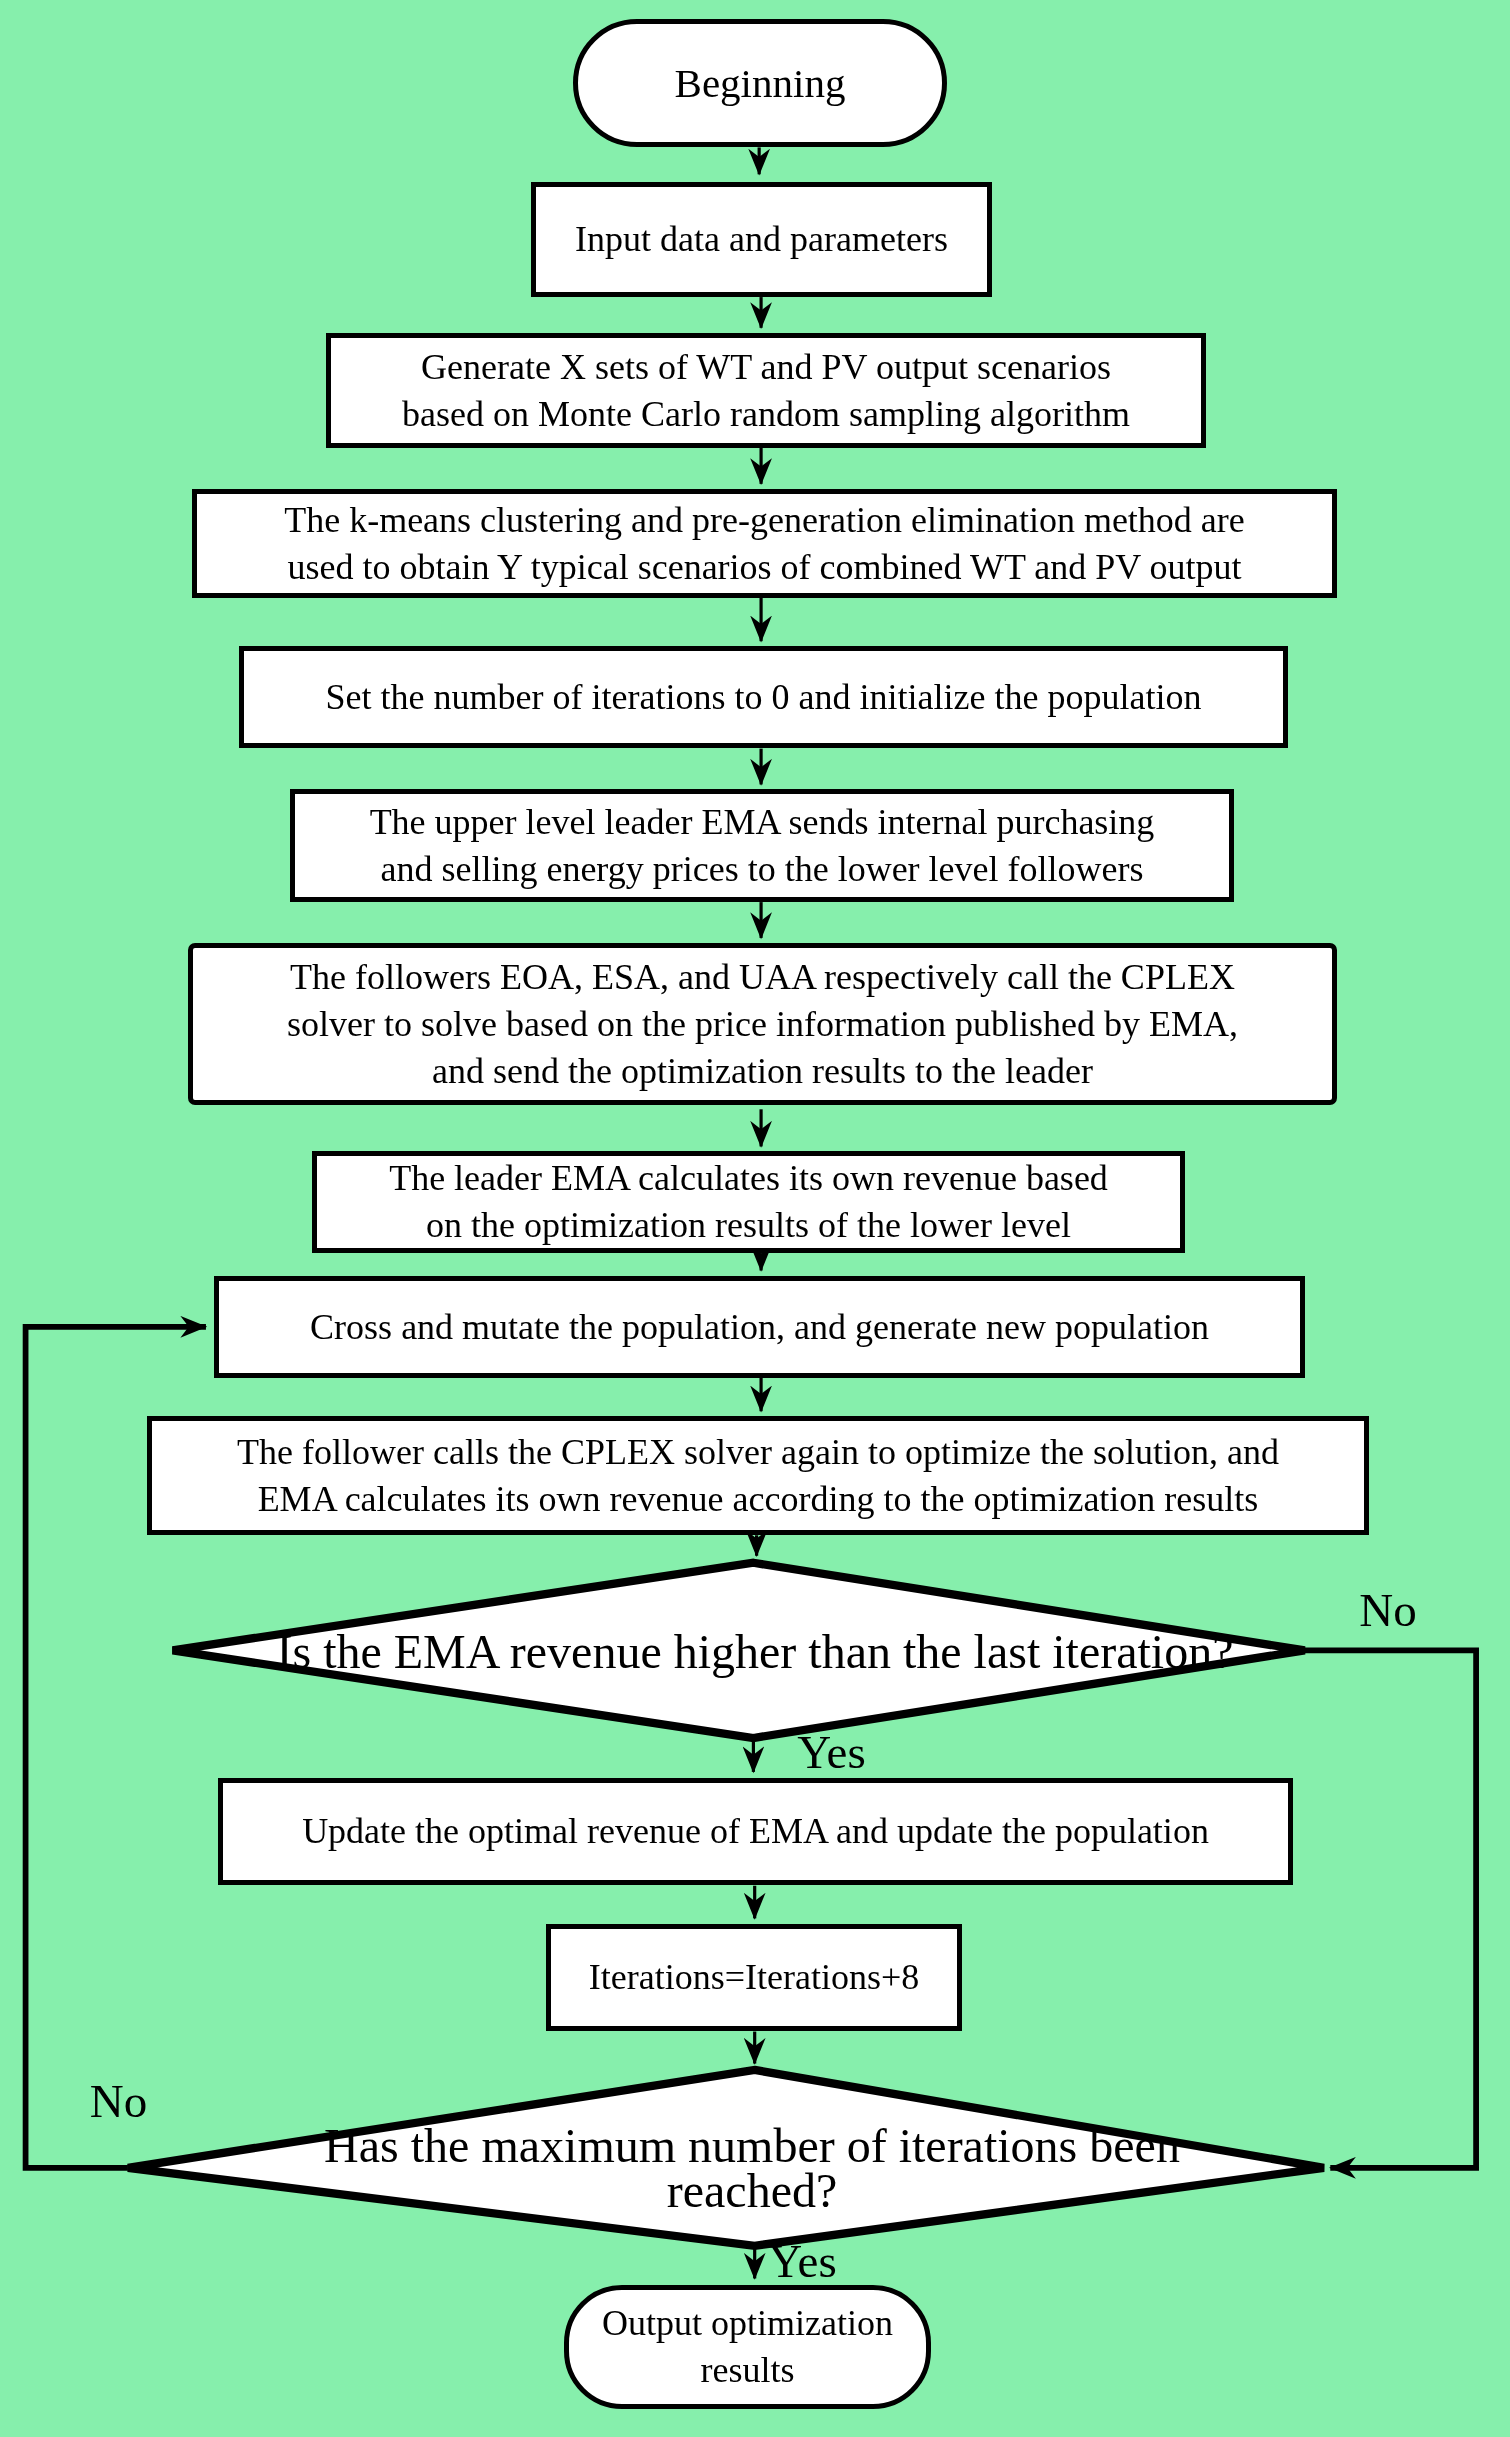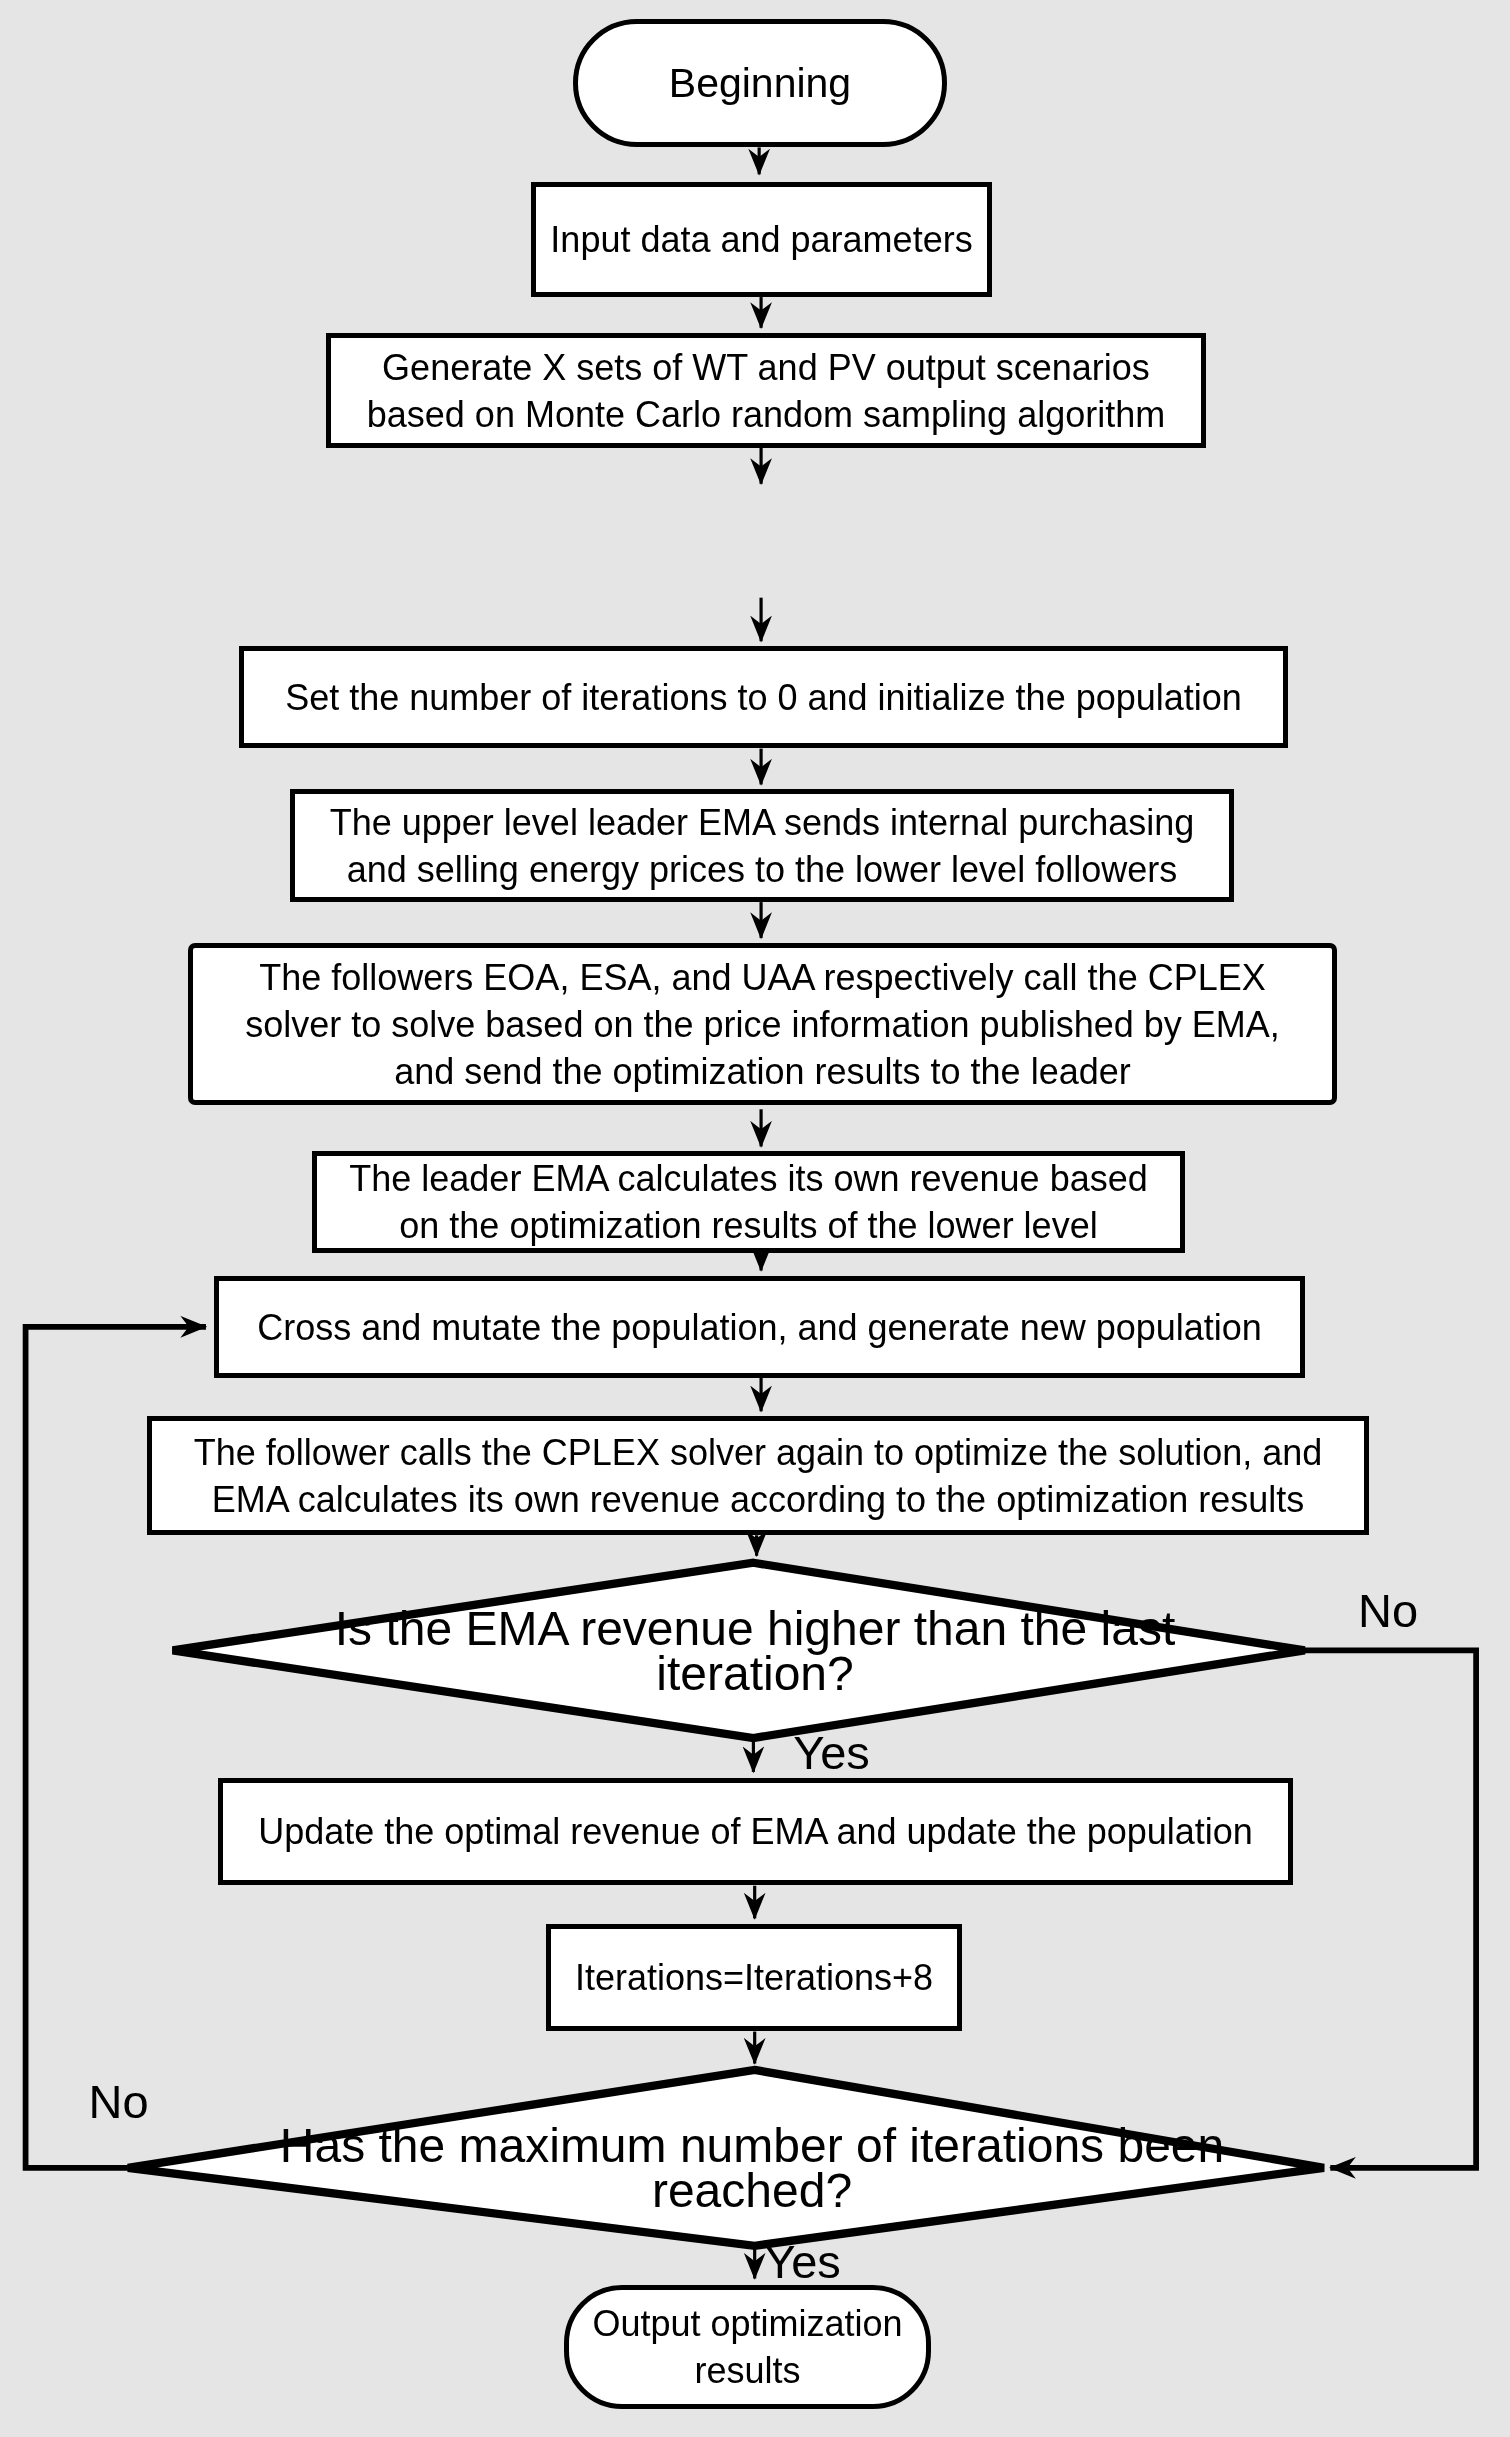--- a/index.html
+++ b/index.html
@@ -4,22 +4,22 @@
 <style>
   html, body {
     margin: 0;
     padding: 0;
     background: #ffffff;
   }
   #canvas {
     position: relative;
     width: 1510px;
     height: 2438px;
-    background: #e5e5e5;
-    font-family: Liberation Sans, sans-serif;
+    background: #86efac;
+    font-family: Liberation Serif, serif;
     color: #000000;
   }
   #connector-layer {
     position: absolute;
     left: 0;
     top: 0;
     width: 1510px;
     height: 2438px;
     z-index: 1;
   }
@@ -113,20 +113,22 @@
     <polygon class="diamond-shape" points="1180,3236 2070,3389 1180,3511 200,3389"></polygon>
   </svg>
 
   <div class="node terminator" style="left:573px; top:19px; width:374px; height:128px; font-size:41px;">Beginning</div>
 
   <div class="node" style="left:531px; top:182px; width:461px; height:115px;">Input data and parameters</div>
 
   <div class="node" style="left:326px; top:333px; width:880px; height:115px;">Generate X sets of WT and PV output scenarios
 based on Monte Carlo random sampling algorithm</div>
 
+  <div class="node" style="left:192px; top:489px; width:1145px; height:109px;">The k-means clustering and pre-generation elimination method are
+used to obtain Y typical scenarios of combined WT and PV output</div>
 
   <div class="node" style="left:239px; top:646px; width:1049px; height:102px;text-align:right;">Set the number of iterations to 0 and initialize the population</div>
 
   <div class="node" style="left:290px; top:789px; width:944px; height:113px;">The upper level leader EMA sends internal purchasing
 and selling energy prices to the lower level followers</div>
 
   <div class="node" style="left:188px; top:943px; width:1149px; height:162px;border-radius:7px;">The followers EOA, ESA, and UAA respectively call the CPLEX
 solver to solve based on the price information published by EMA,
 and send the optimization results to the leader</div>
 

